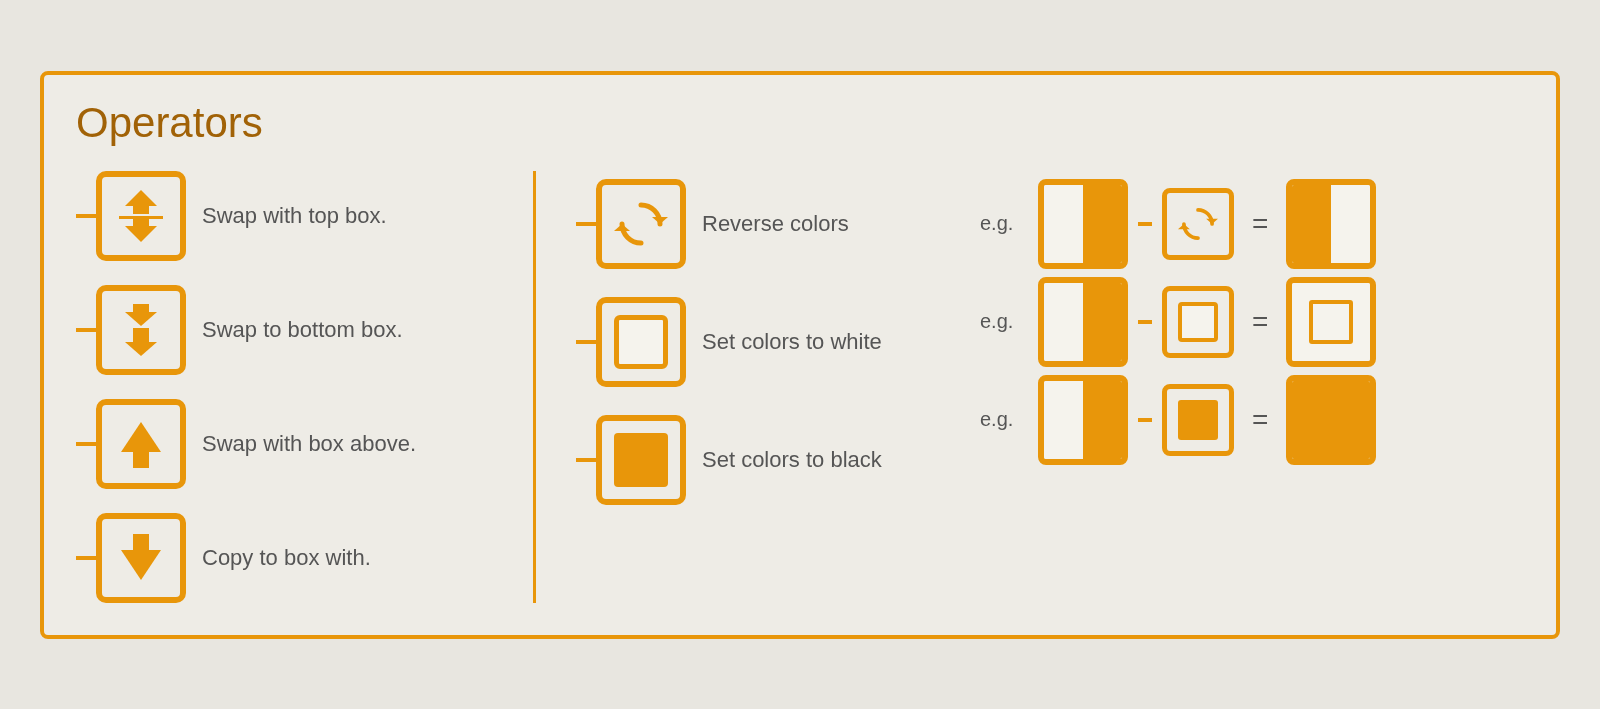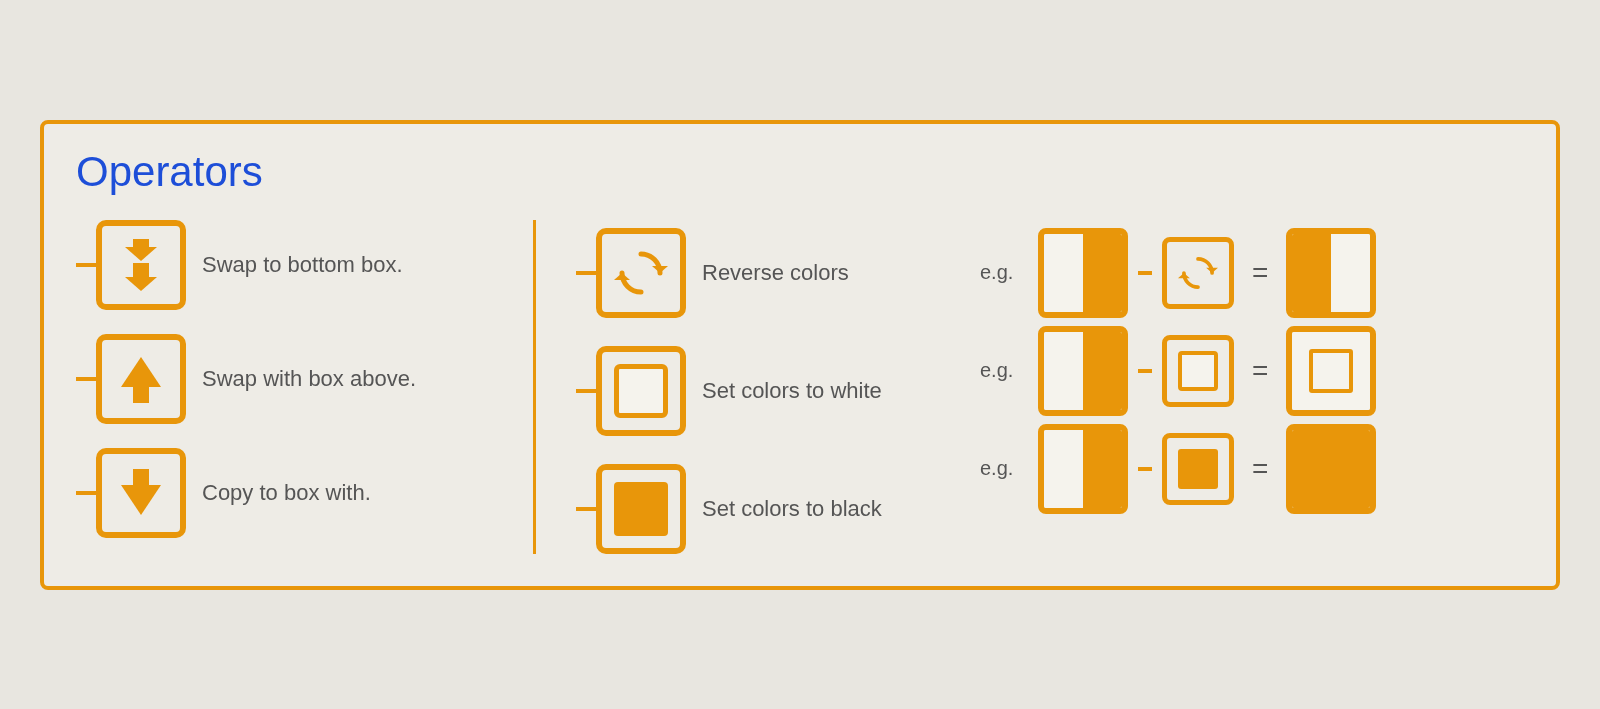--- a/index.html
+++ b/index.html
@@ -16,21 +16,21 @@
       background: #eeece6;
       border: 4px solid #e8960a;
       border-radius: 8px;
       width: 1520px;
       padding: 24px 32px 32px 32px;
       position: relative;
     }
 
     .panel-title {
       font-size: 42px;
-      color: #1d4ed8;
+      color: #a16207;
       font-weight: normal;
       margin-bottom: 24px;
     }
 
     .content-area {
       display: flex;
       flex-direction: row;
       gap: 0;
     }
 
@@ -162,20 +162,38 @@
 </head>
 <body>
 
 <div class="panel">
   <div class="panel-title">Operators</div>
 
   <div class="content-area">
 
     <div class="left-col">
 
+      <div class="op-row">
+        <div class="op-icon-wrapper">
+          <div class="connector-left"></div>
+          <div class="icon-box">
+            <svg width="60" height="60" viewBox="0 0 60 60">
+
+              <polygon points="30,4 46,20 14,20" fill="#e8960a"></polygon>
+              <rect x="22" y="20" width="16" height="8" fill="#e8960a"></rect>
+
+              <rect x="8" y="30" width="44" height="3" fill="#e8960a"></rect>
+
+              <polygon points="30,56 46,40 14,40" fill="#e8960a"></polygon>
+              <rect x="22" y="32" width="16" height="8" fill="#e8960a"></rect>
+            </svg>
+          </div>
+        </div>
+        <div class="op-label">Swap with top box.</div>
+      </div>
 
       <div class="op-row">
         <div class="op-icon-wrapper">
           <div class="connector-left"></div>
           <div class="icon-box">
             <svg width="60" height="60" viewBox="0 0 60 60">
 
               <rect x="22" y="4" width="16" height="14" fill="#e8960a"></rect>
               <polygon points="30,26 14,12 46,12" fill="#e8960a"></polygon>
               <rect x="22" y="28" width="16" height="14" fill="#e8960a"></rect>

